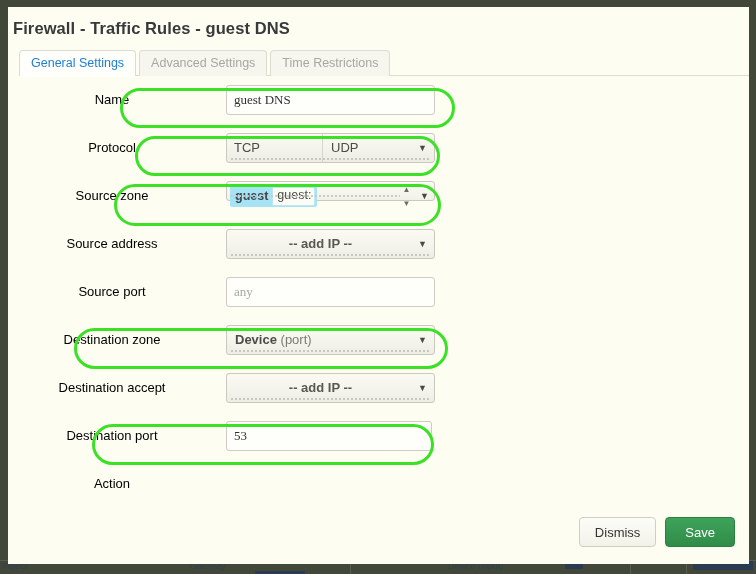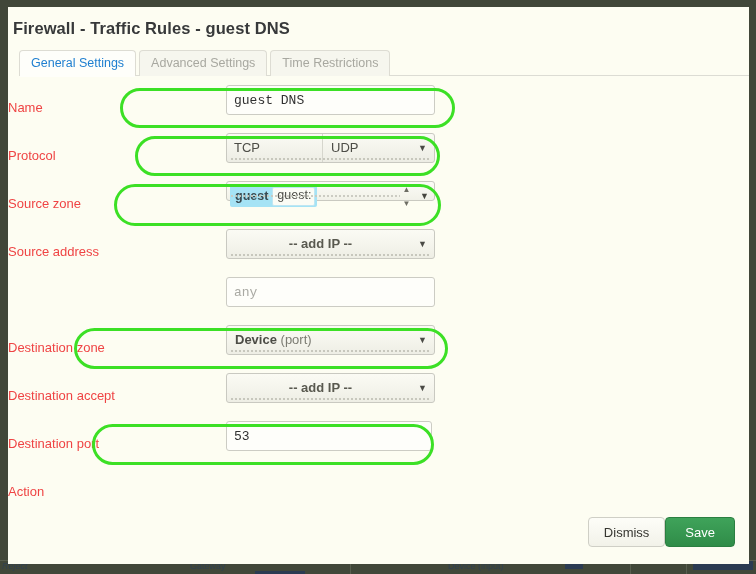--- a/index.html
+++ b/index.html
@@ -103,41 +103,41 @@
     position: absolute;
     left: 0; top: 78px;
     width: 741px;
   }
   .row {
     position: relative;
     height: 48px;
   }
   .lbl {
     position: absolute;
-    left: 0; top: 8px;
+    left: 0; top: 0;
     width: 208px;
-    text-align: left;
-    font-size: 13px;
-    color: #ef4444;
+    text-align: center;
+    font-size: 13px;
+    color: #000000;
     line-height: 30px;
   }
   .ctl {
     position: absolute;
     left: 218px; top: 0;
   }
 
   
   .txt {
     width: 209px;
     height: 30px;
     border: 1px solid #ccccc4;
     border-radius: 3px;
     background: #fefefa;
     font-size: 13px;
-    font-family: Liberation Mono, monospace;
+    font-family: Liberation Serif, serif;
     color: #303030;
     padding: 0 7px;
     outline: none;
   }
   .txt::placeholder { color: #a9a9a3; }
   .txt.wide { width: 206px; }
 
   
   .combo {
     position: relative;
@@ -311,20 +311,21 @@
     border-radius: 26px;
     pointer-events: none;
   }
 
   
   #footer {
     position: absolute;
     right: 14px; bottom: 17px;
     display: flex;
     align-items: center;
+    gap: 9px;
     padding-left: 8px;
   }
   .btn {
     font-family: "Liberation Sans", sans-serif;
     font-size: 13px;
     border-radius: 4px;
     cursor: pointer;
     height: 30px;
     padding: 0 15px;
   }
@@ -423,20 +424,21 @@
       <div class="ctl">
         <div class="combo">
           <div class="cap">-- add IP --</div>
           <div class="arrow">▼</div>
           <div class="dots"></div>
         </div>
       </div>
     </div>
 
     <div class="row">
+      <div class="lbl">Source port</div>
       <div class="ctl">
         <input class="txt" placeholder="any" style="">
       </div>
     </div>
 
     <div class="row">
       <div class="lbl">Destination zone</div>
       <div class="ctl">
         <div class="combo left">
           <div class="cap">

